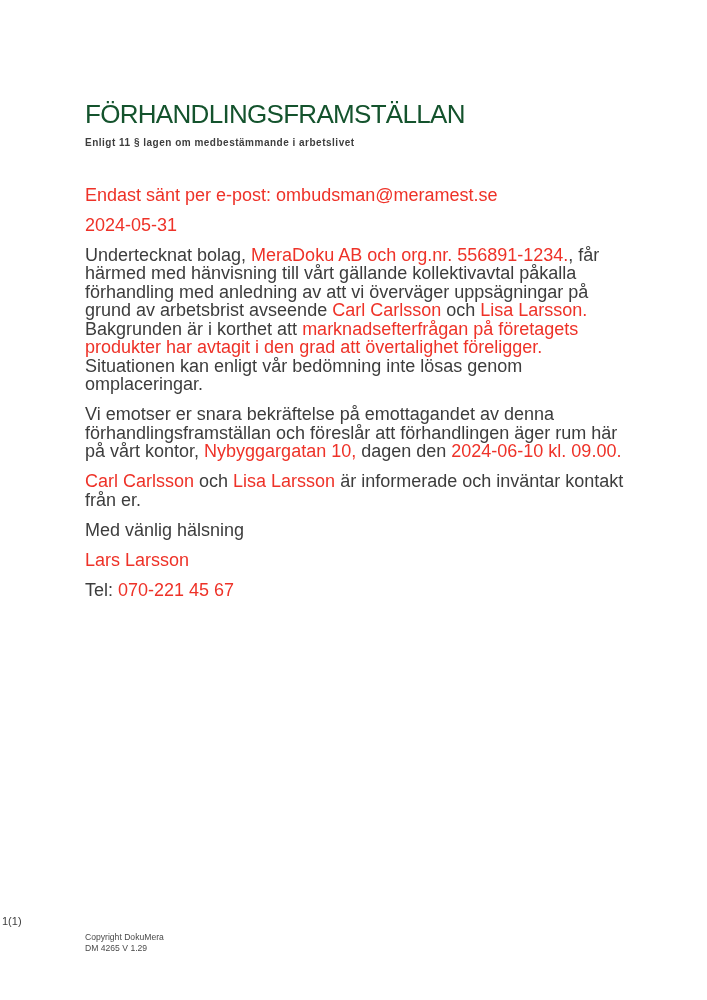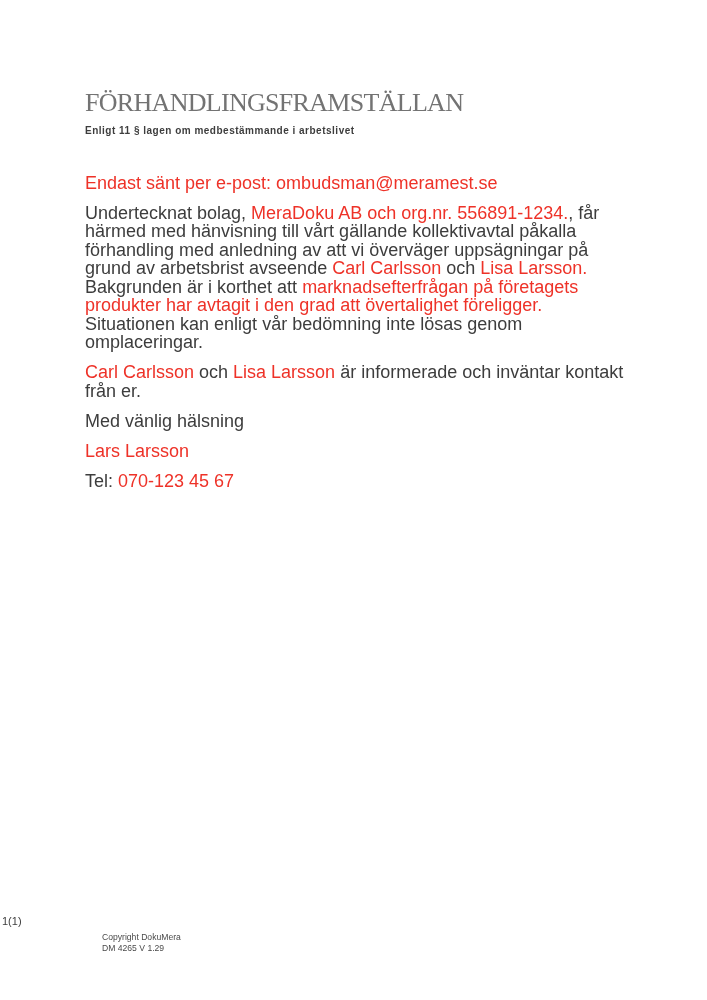--- a/index.html
+++ b/index.html
@@ -16,28 +16,27 @@
     font-family: "Liberation Sans", "DejaVu Sans", sans-serif;
     color: var(--text, #3d3d3d);
   }
   .content {
     position: absolute;
     left: 85px;
     top: 84px;
     width: 540px;
   }
   .doc-title {
-    margin: 4px 0 7px 0;
+    margin: 16px 0 7px 0;
     font-size: 26px;
     font-weight: 300;
     letter-spacing: -0.7px;
     line-height: 1.15;
-    color: #737373;
+    color: #14532d;
     white-space: nowrap;
-    font-family: Liberation Serif, serif;
   }
   .doc-subtitle {
     margin: 0 0 38px 0;
     font-size: 10px;
     font-weight: 600;
     letter-spacing: 0.5px;
     color: #3d3d3d;
   }
   .content p {
     margin: 0 0 11.5px 0;
@@ -49,51 +48,53 @@
     position: absolute;
     left: 2px;
     top: 915px;
     width: 707px;
     text-align: left;
     font-size: 11px;
     color: #3d3d3d;
   }
   .footer-copy {
     position: absolute;
-    left: 102px;
+    left: 85px;
     top: 932px;
     font-size: 8.6px;
     line-height: 11px;
     color: #4a4a4a;
   }
 </style>
 </head>
 <body>
 
 <div class="page">
   <div class="content">
 
     <h1 class="doc-title">FÖRHANDLINGSFRAMSTÄLLAN</h1>
     <div class="doc-subtitle">Enligt 11 § lagen om medbestämmande i arbetslivet</div>
 
     <p><span class="red">Endast sänt per e-post: ombudsman@meramest.se</span></p>
 
+    <p><span class="red">2024-05-31</span></p>
 
     <p><span>Undertecknat bolag, </span><span class="red">MeraDoku AB och org.nr. 556891-1234.</span><span>, får härmed med hänvisning till vårt gällande kollektivavtal påkalla förhandling med anledning av att vi överväger uppsägningar på grund av arbetsbrist avseende </span><span class="red">Carl Carlsson</span><span> och </span><span class="red">Lisa Larsson.</span><span> Bakgrunden är i korthet att </span><span class="red">marknadsefterfrågan på företagets produkter har avtagit i den grad att övertalighet föreligger.</span><span> Situationen kan enligt vår bedömning inte lösas genom omplaceringar.</span></p>
 
+    <p><span>Vi emotser er snara bekräftelse på emottagandet av denna förhandlingsframställan och föreslår att förhandlingen äger rum här på vårt kontor, </span><span class="red">Nybyggargatan 10,</span><span> dagen den </span><span class="red">2024-06-10 kl. 09.00.</span></p>
 
     <p><span class="red">Carl Carlsson</span><span> och </span><span class="red">Lisa Larsson</span><span> är informerade och inväntar kontakt från er.</span></p>
 
 
     <p>Med vänlig hälsning</p>
 
 
     <p><span class="red">Lars Larsson</span></p>
 
-    <p><span>Tel: </span><span class="red">070-123 45 67</span></p>
+    <p><span>Tel: </span><span class="red">070-221 45 67</span></p>
 
 
   </div>
 
   <div class="footer-pagenum">1(1)</div>
 
   <div class="footer-copy">
     <div>Copyright DokuMera</div>
     <div>DM 4265 V 1.29</div>
   </div>

